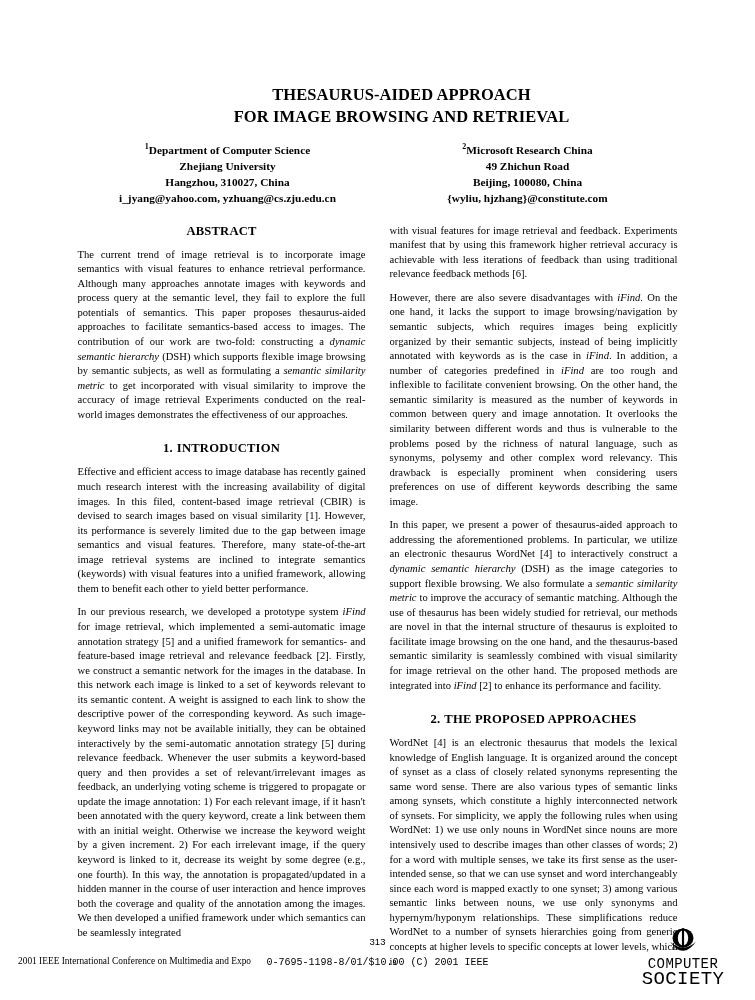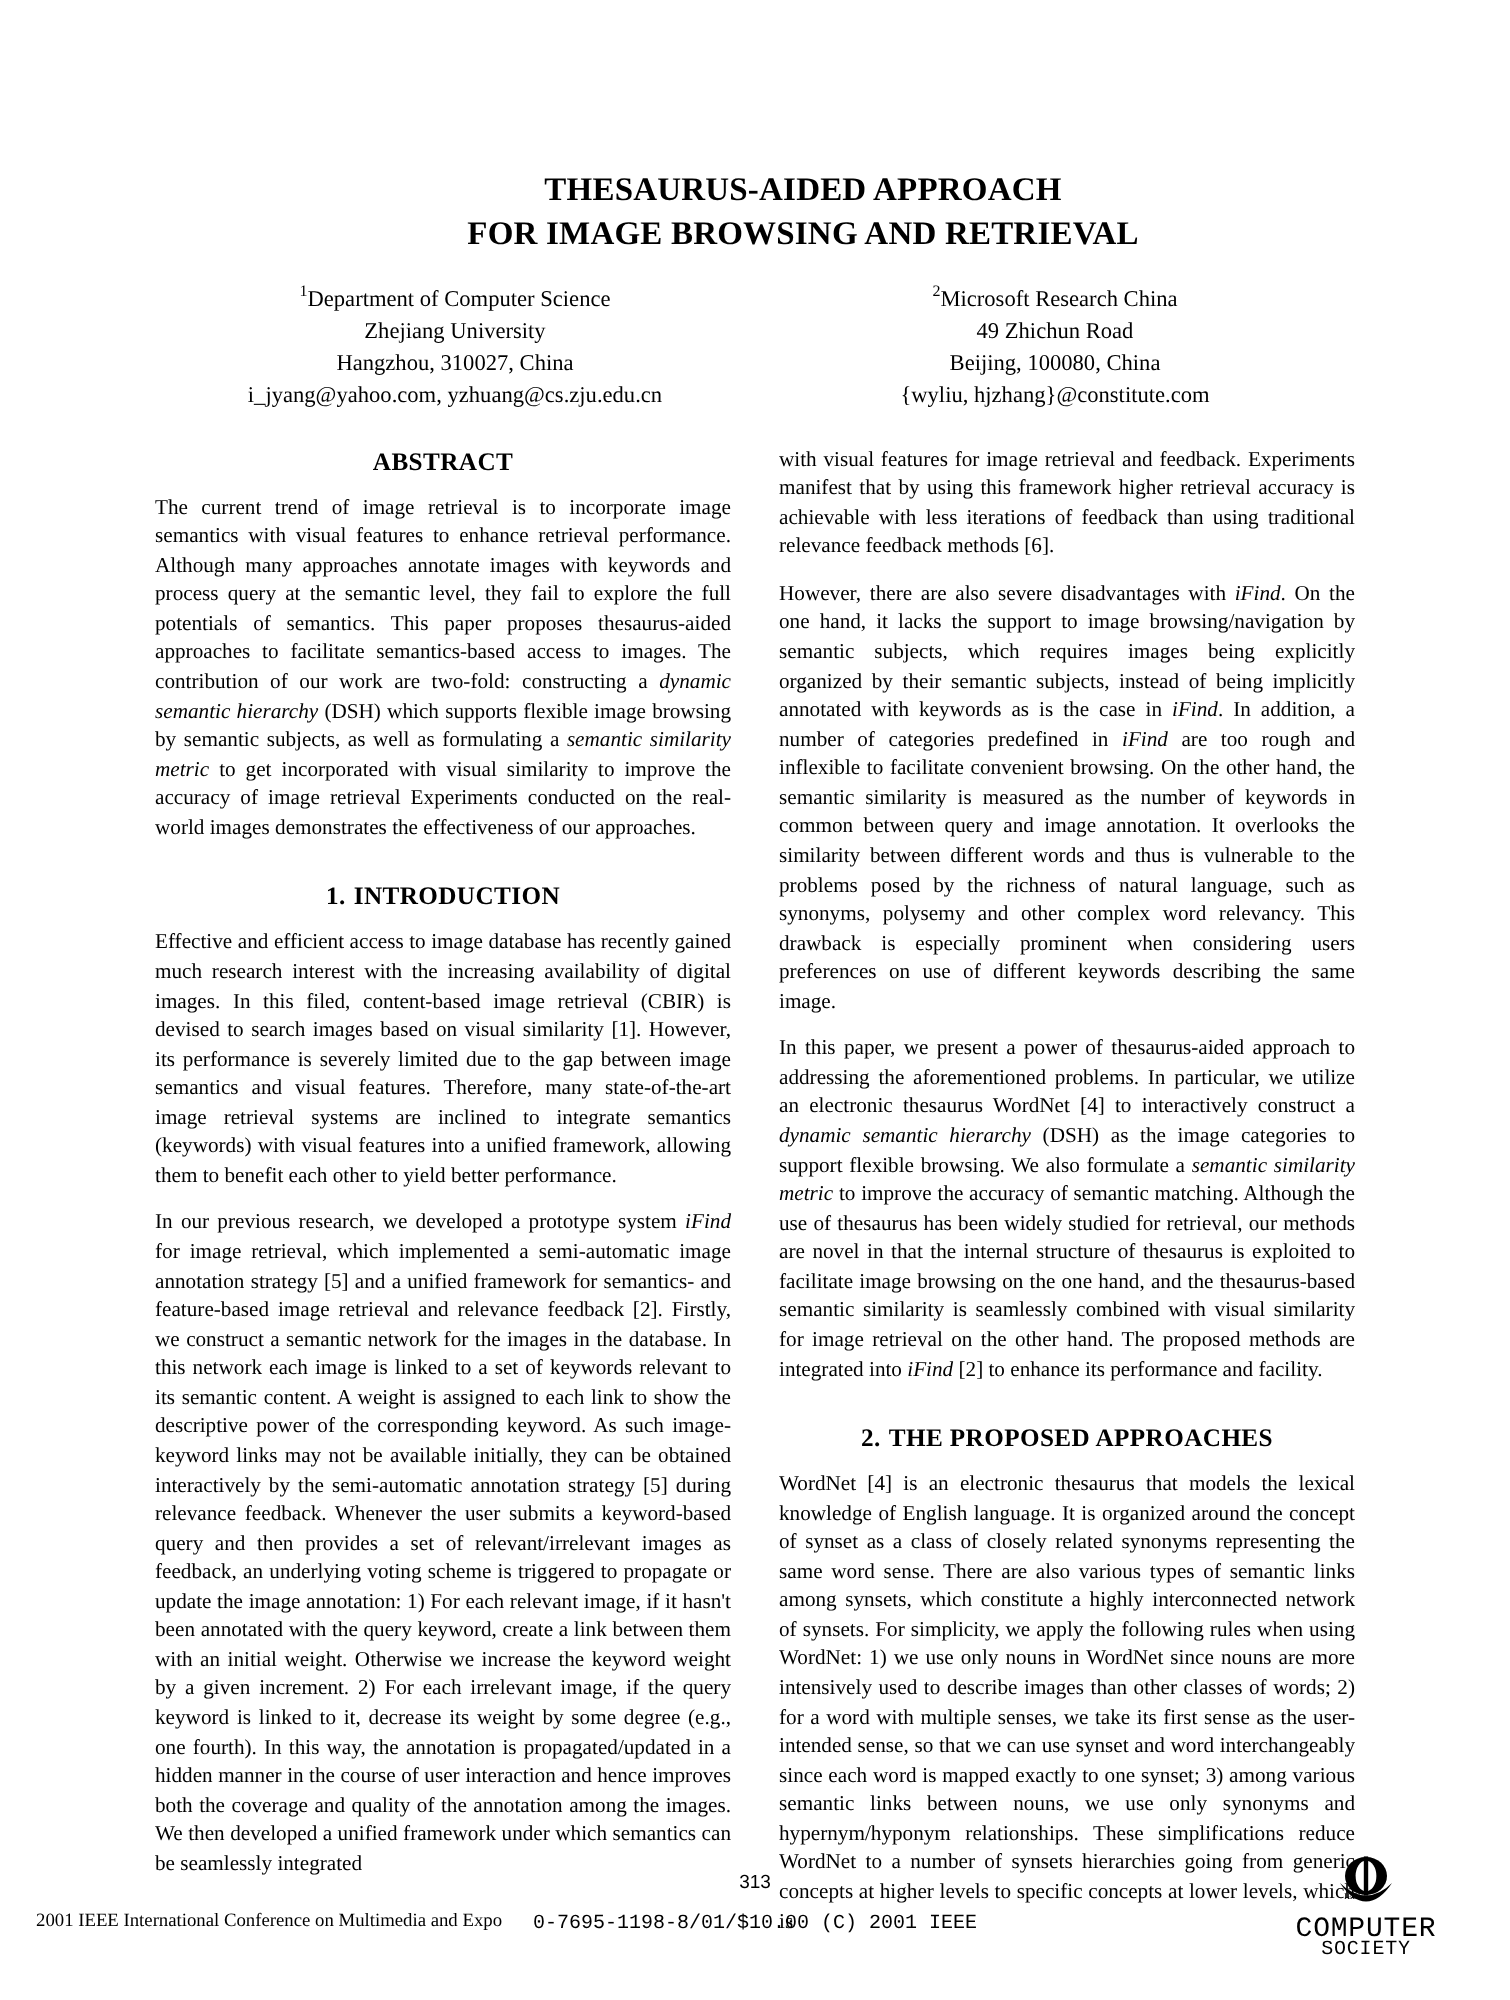--- a/index.html
+++ b/index.html
@@ -51,21 +51,21 @@
     display: flex;
     justify-content: center;
     margin-top: 14px;
     font-size: 11.3px;
     line-height: 1.42;
   }
   .aff {
     width: 300px;
     text-align: center;
   }
-  .aff .aff-line { display: block; white-space: nowrap; }
+  .aff .aff-line { display: block; white-space: nowrap; font-weight: bold; }
 
   
   .columns {
     display: flex;
     justify-content: space-between;
     margin: 18px auto 0 auto;
     width: 600px;
   }
   .col {
     width: 288px;
@@ -139,21 +139,21 @@
     display: block;
     margin: 0 auto 1px auto;
   }
   .ieee-logo .lg1, .ieee-logo .lg2 {
     display: block;
     font-family: Liberation Mono, monospace;
     font-size: 13.5px;
     letter-spacing: 0.4px;
   }
   .ieee-logo .lg1 { font-size: 14px; }
-  .ieee-logo .lg2 { font-size: 10px; margin-top: -1px; }
+  .ieee-logo .lg2 { font-size: 19px; margin-top: -1px; }
 </style>
 </head>
 <body>
 
 <div id="page">
 
   <div class="title-block">
     <h1 class="paper-title">
       <span class="line">THESAURUS-AIDED APPROACH</span>
       <span class="line">FOR IMAGE BROWSING AND RETRIEVAL</span>

